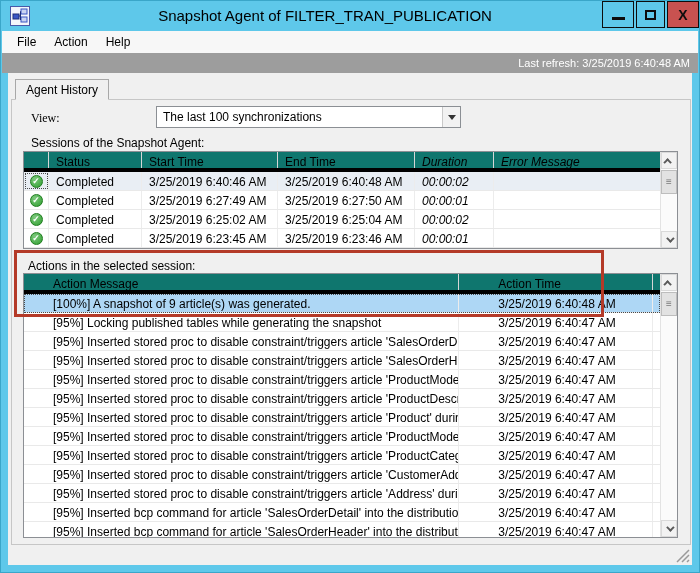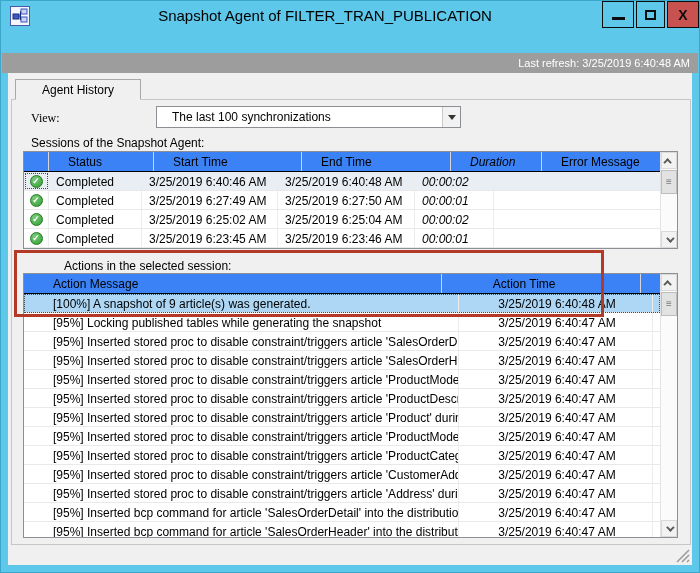--- a/index.html
+++ b/index.html
@@ -17,48 +17,48 @@
   .glyph-min { width:13px; height:3px; background:#0d0d0d; margin-top:8px; }
   .glyph-max { width:11px; height:10px; border:2px solid #0d0d0d; }
 
   
   .menubar { position:absolute; top:30px; left:1px; right:1px; height:22px; background:#f7f7f7; display:flex; align-items:center; padding-left:6px; }
   .menu-item { padding:0 9px; font-size:12px; color:#000; height:22px; line-height:22px; }
   .refreshbar { position:absolute; top:52px; left:1px; right:1px; height:20px; background:#9d9d9d; color:#fff; font-size:11px; line-height:20px; text-align:right; padding-right:8px; }
 
   
   .content { position:absolute; top:72px; left:7px; right:7px; bottom:7px; background:#f0f0f0; }
-  .tab { position:absolute; left:7px; top:6px; height:21px; padding:3px 26px 0; background:#f0f0f0; border:1px solid #a8a8a8; border-bottom:1px solid #f0f0f0; z-index:2; font-size:12px; }
+  .tab { position:absolute; left:7px; top:6px; height:21px; padding:3px 10px 0; background:#f0f0f0; border:1px solid #a8a8a8; border-bottom:1px solid #f0f0f0; z-index:2; font-size:12px; }
   .tabpage { position:absolute; left:3px; top:26px; width:680px; height:446px; background:#f0f0f0; border:1px solid #c6c6c6; }
 
   .lbl { position:absolute; font-size:12px; color:#000; white-space:nowrap; }
   .view-label { left:23px; top:38px;font-family:Liberation Serif, serif; }
   .sessions-label { left:23px; top:63px; }
-  .actions-label { left:20px; top:186px; z-index:10;margin-left:36px; }
-
-  .combo { position:absolute; left:148px; top:33px; width:305px; height:22px; background:#fff; border:1px solid #8b8f94; display:flex;padding-left:9px; }
+  .actions-label { left:20px; top:186px; z-index:10; }
+
+  .combo { position:absolute; left:148px; top:33px; width:305px; height:22px; background:#fff; border:1px solid #8b8f94; display:flex; }
   .combo-text { flex:1; font-size:12px; line-height:20px; padding-left:6px; white-space:nowrap; overflow:hidden; }
   .combo-btn { width:18px; border-left:1px solid #c9c9c9; background:#f2f2f2; display:flex; align-items:center; justify-content:center; }
   .combo-arrow { width:0; height:0; border-left:4px solid transparent; border-right:4px solid transparent; border-top:5px solid #333; }
 
   
   .list { position:absolute; background:#fff; border:1px solid #8c8f94; overflow:hidden; }
   .sessions-list { left:15px; top:78px; width:655px; height:98px; }
   .actions-list { left:15px; top:200px; width:655px; height:265px; }
   .list-inner { position:absolute; left:0; top:0; right:17px; bottom:0; overflow:hidden; }
-  .thead { display:flex; height:20px; background:#3b82f6; border-bottom:1px solid #000000;gap:12px; }
+  .thead { display:flex; height:20px; background:#0f766e; border-bottom:4px solid #000000; }
   .hcell { border-right:1px solid #d6d6d6; padding:3px 0 0 7px; font-size:12px; white-space:nowrap; overflow:hidden; }
   .trow { display:flex; height:19px; border-bottom:1px solid #e9e9e9; background:#fff; }
   .bcell { border-right:1px solid #ececec; padding:3px 0 0 7px; font-size:12px; white-space:nowrap; overflow:hidden; }
   .c-icon { width:25px; padding-left:0; }
   .c-status { width:93px; }
   .c-start { width:136px; }
   .c-end { width:137px; }
   .c-dur { width:79px;font-style:italic; }
-  .c-err { flex:1; border-right:none; }
+  .c-err { flex:1; border-right:none;font-style:italic; }
   .c-msg { width:448px;margin-left:22px; }
   .c-time { width:175px;margin-left:32px; }
   .c-fill { flex:1; border-right:none; }
   .icon-cell { display:flex; align-items:center; justify-content:center; padding-top:0; }
   .check-icon { width:13px; height:13px; border-radius:50%; background:radial-gradient(circle at 35% 30%, #7fca7f, #2f9e2f); border:1px solid #1e7c1e; color:#fff; font-size:9px; font-weight:bold; line-height:11px; text-align:center; }
   .sel-inactive { background:#e9eef4; }
   .sel-active { background:#aed7f5; }
   .focus-row { outline:1px dotted #4a4a4a; outline-offset:-1px; }
   .focus-cell { outline:1px dotted #4a4a4a; outline-offset:-2px; }
 
@@ -96,20 +96,25 @@
         </div>
       <div class="wbtn max">
           <div class="glyph-max"></div>
         </div>
       <div class="wbtn close">
           <span>X</span>
         </div>
     </div>
   </div>
 
+  <div class="menubar">
+      <div class="menu-item">File</div>
+      <div class="menu-item">Action</div>
+      <div class="menu-item">Help</div>
+    </div>
 
   <div class="refreshbar">Last refresh: 3/25/2019 6:40:48 AM</div>
 
   <div class="content">
     <div class="tab">Agent History</div>
     <div class="tabpage"></div>
 
     <div class="lbl view-label">View:</div>
     <div class="combo">
       <div class="combo-text">The last 100 synchronizations</div>

